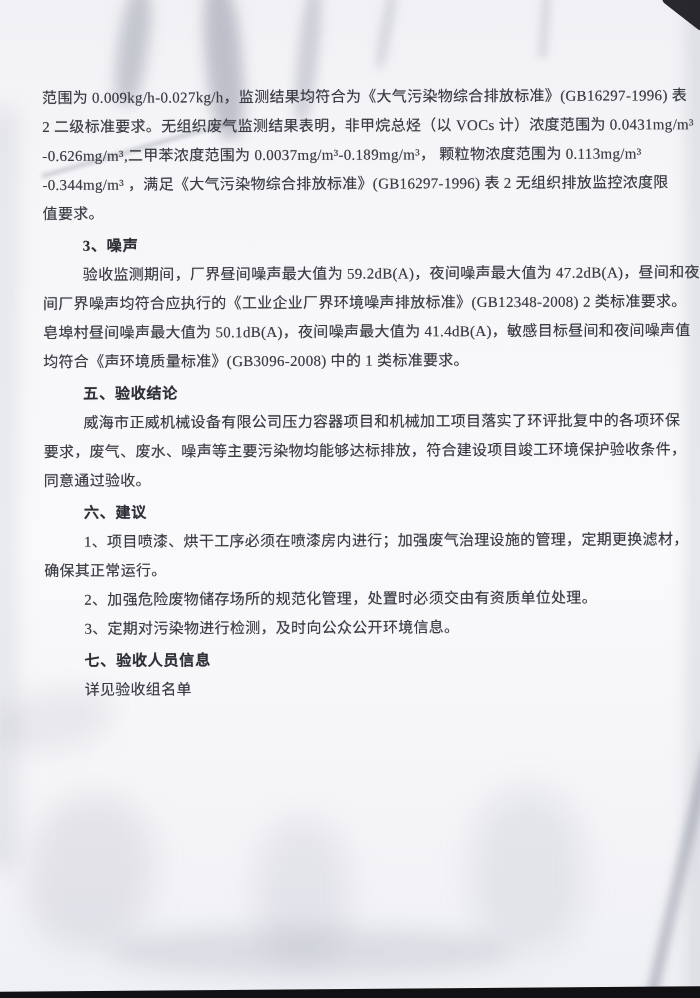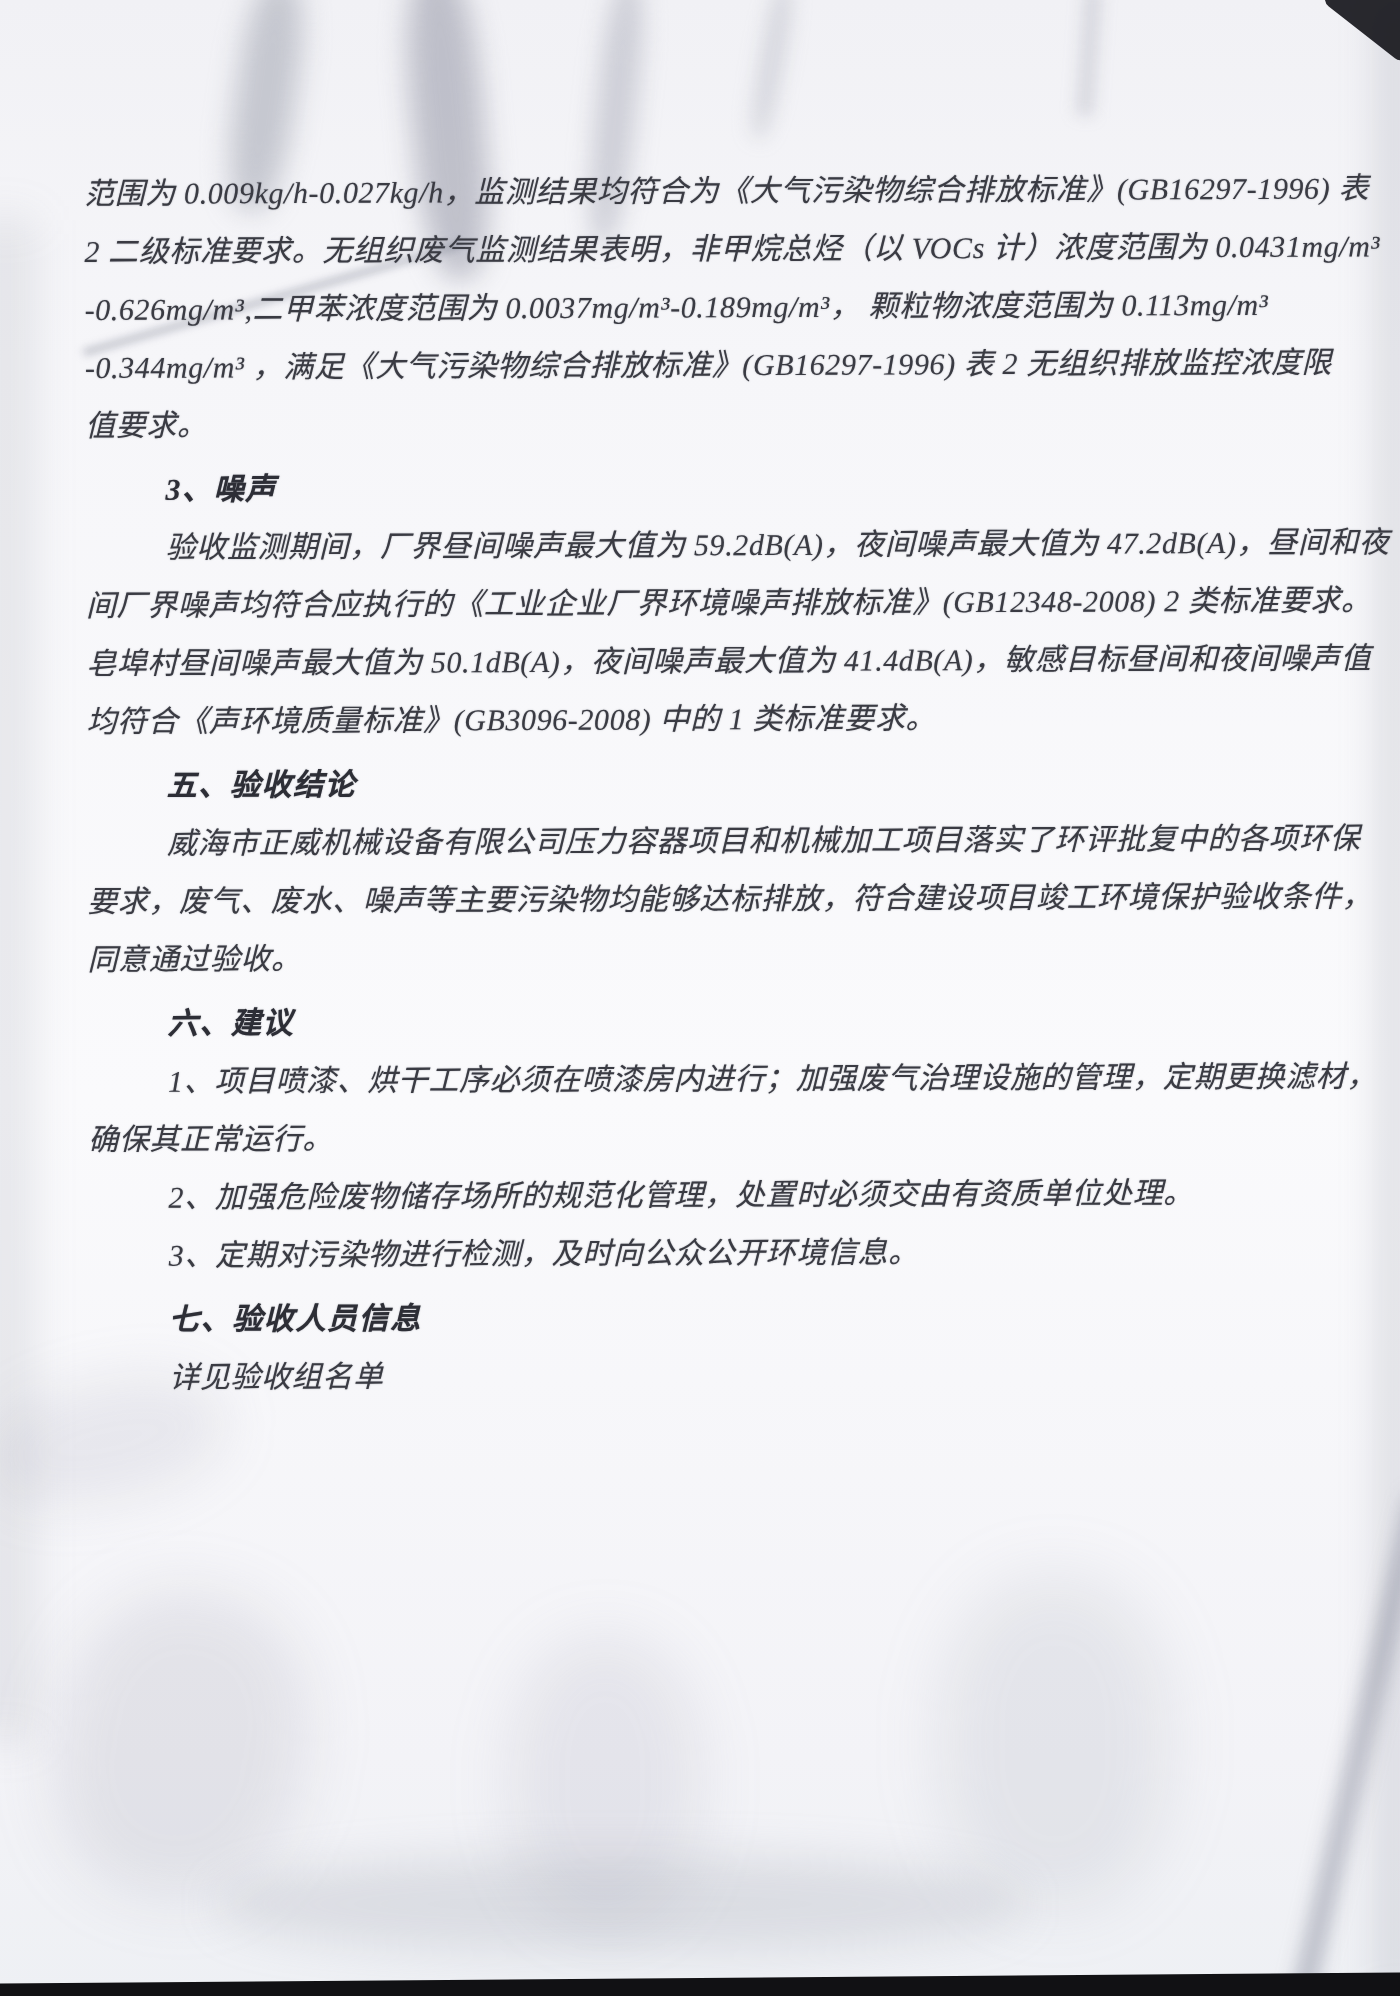--- a/index.html
+++ b/index.html
@@ -3,21 +3,21 @@
 <meta charset="utf-8">
 <style>
   html,body{margin:0;padding:0;}
   body{
     width:700px;height:998px;
     background:#0e0e10;
     font-family:"Liberation Serif","DejaVu Serif",serif;
     overflow:hidden;
   }
   .photo{
-    position:relative;width:700px;height:998px;overflow:hidden;background:#0e0e10;font-style:italic;
+    position:relative;width:700px;height:998px;overflow:hidden;background:#0e0e10;
   }
   .paper{
     position:absolute;inset:0;
     background:linear-gradient(180deg,#f1f1f5 0%,#f6f6f9 18%,#fafafc 55%,#f3f3f7 88%,#eef0f4 100%);
   }
   
   .crease{position:absolute;pointer-events:none;}
   .cr-a{left:118px;top:-12px;width:30px;height:118px;background:rgba(124,128,144,.38);filter:blur(7px);transform:rotate(8deg);border-radius:40%;}
   .cr-b{left:206px;top:-18px;width:36px;height:158px;background:rgba(118,122,140,.42);filter:blur(7px);transform:rotate(-5deg);border-radius:40%;}
   .cr-c{left:298px;top:-12px;width:20px;height:135px;background:rgba(128,132,148,.32);filter:blur(6px);transform:rotate(6deg);border-radius:40%;}

